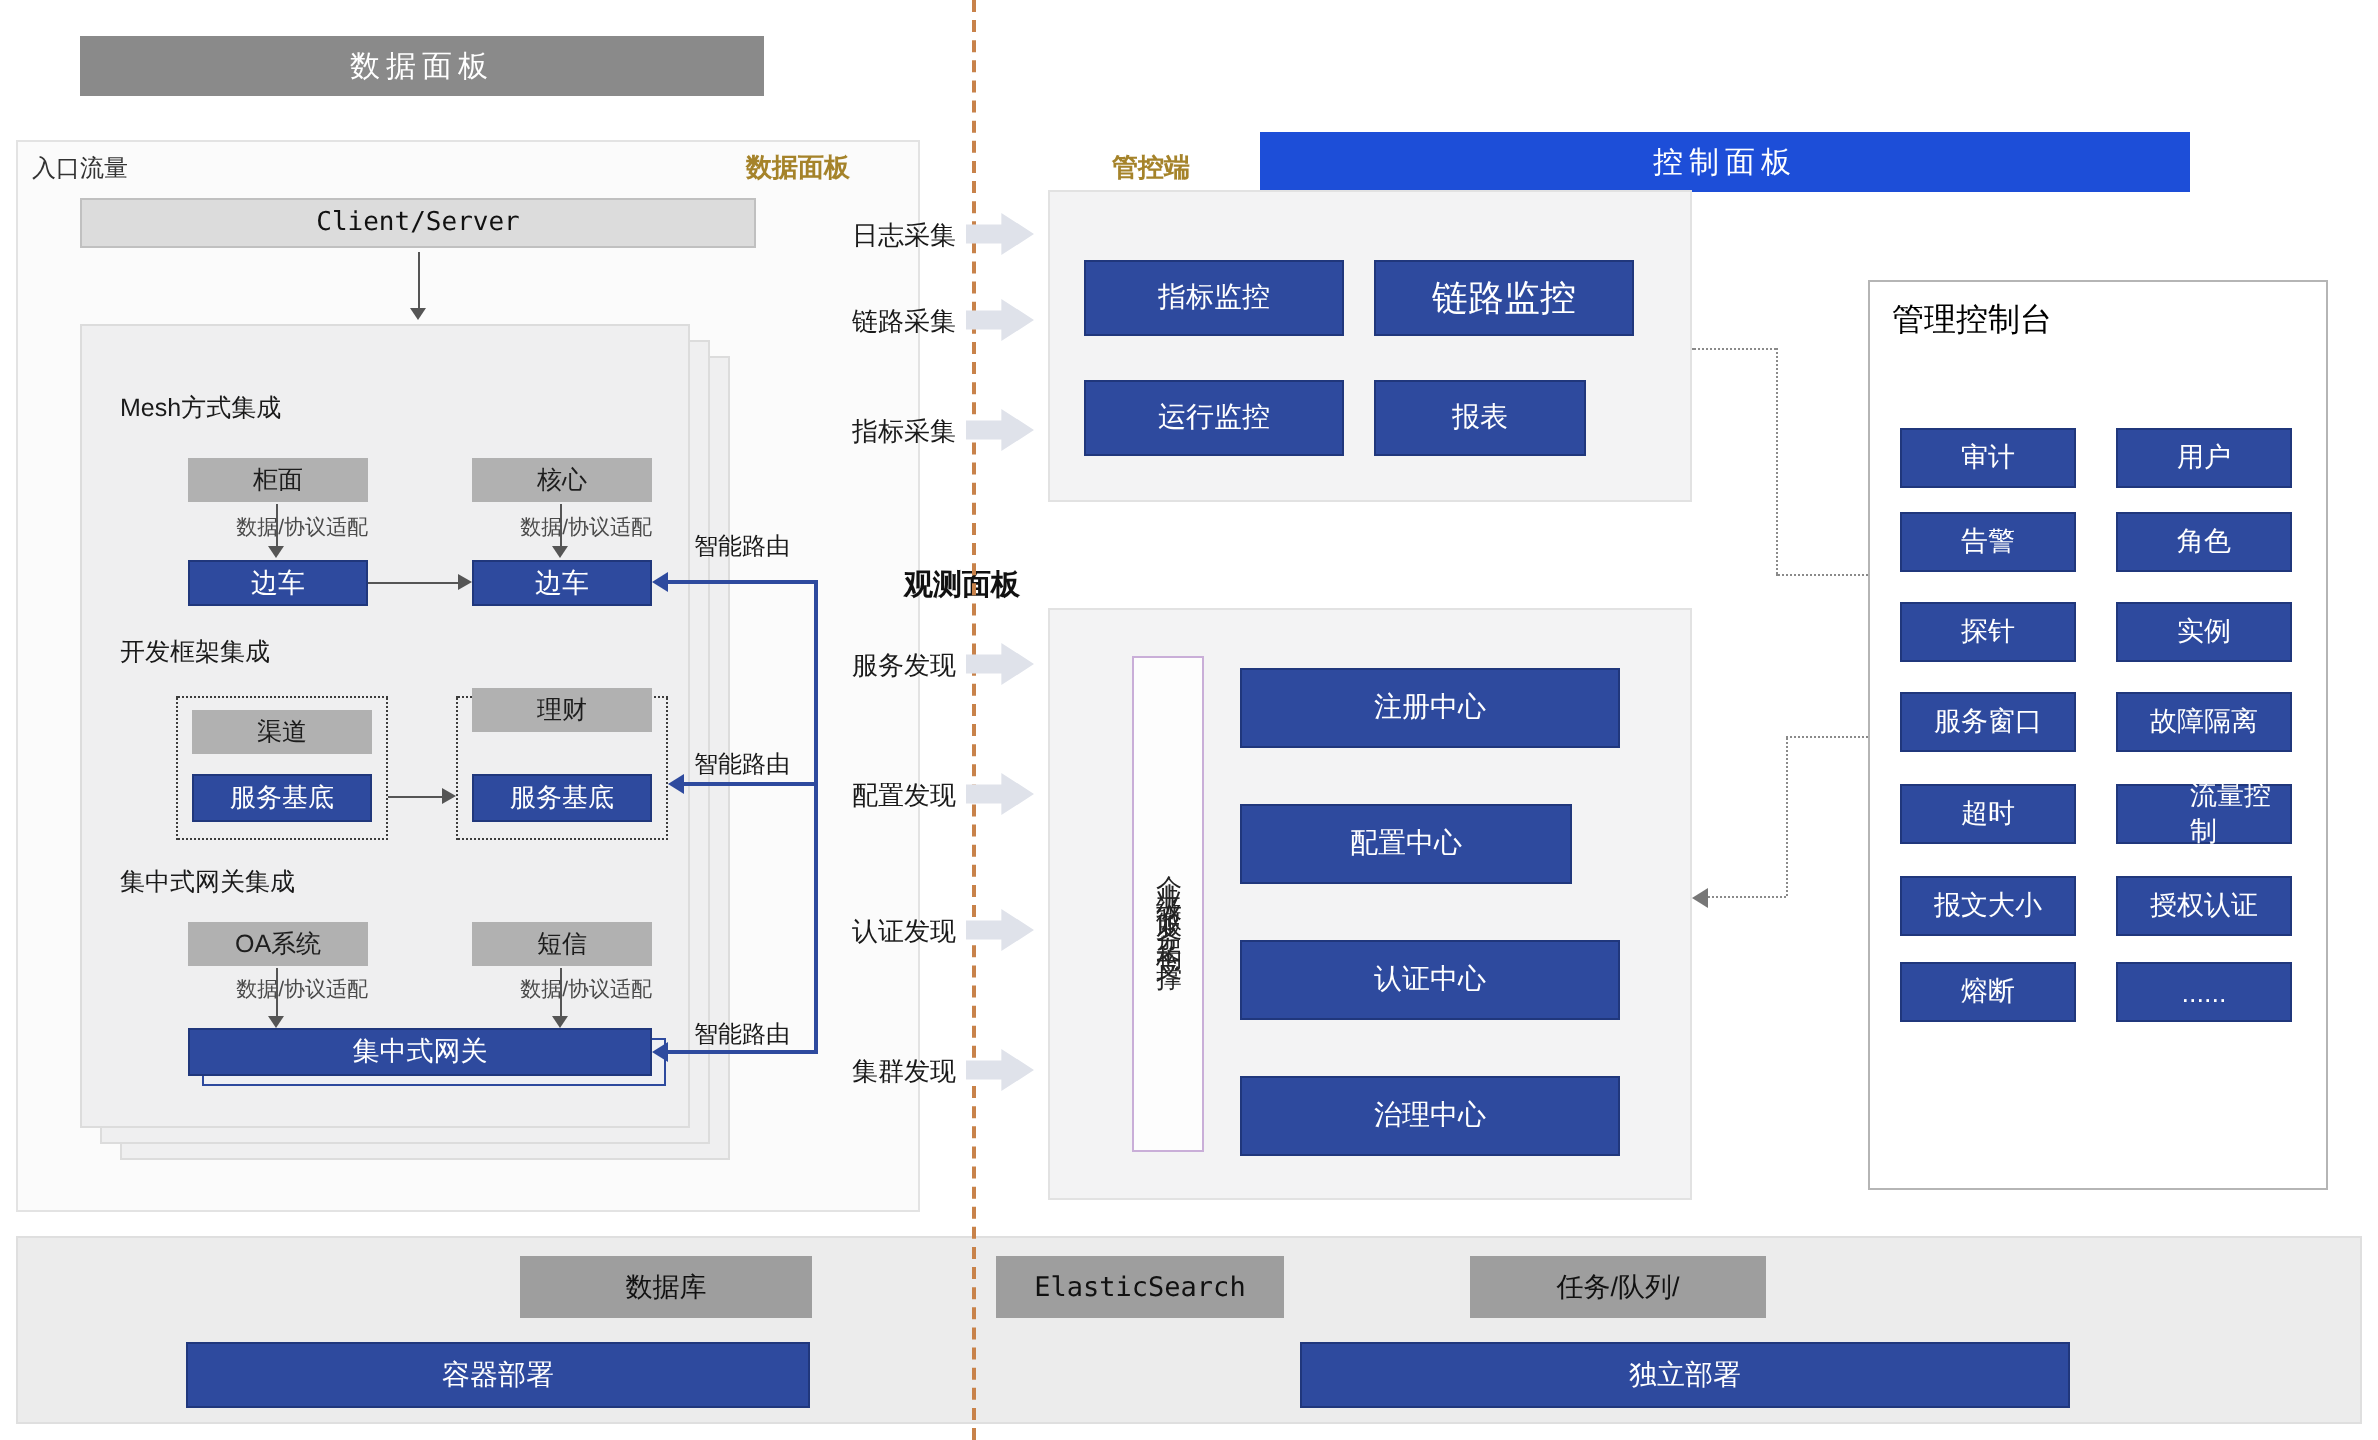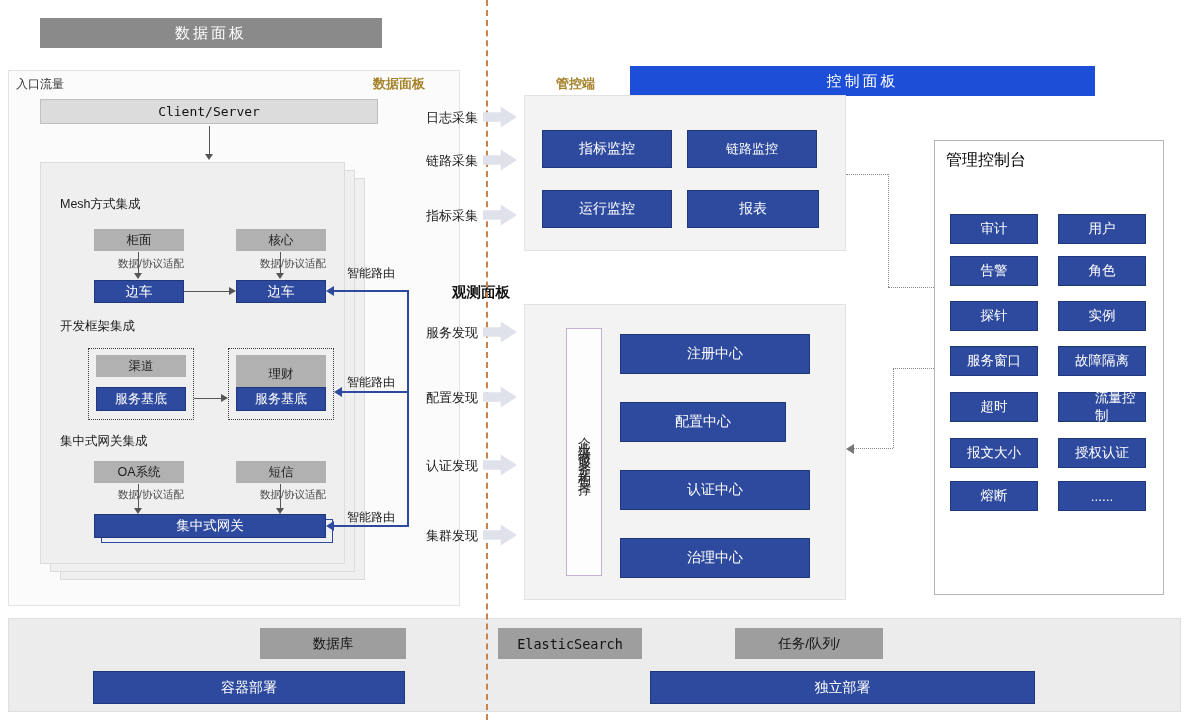--- a/index.html
+++ b/index.html
@@ -72,21 +72,21 @@
   <div class="abs tri-right" style="left:229px;top:287px;"></div>
   <div class="abs route-label" style="left:347px;top:265px;">智能路由</div>
   <div class="abs tri-left-blue" style="left:326px;top:286px;"></div>
   <div class="abs blue-h" style="left:334px;top:290px;width:75px;"></div>
 
   <div class="abs sec-title" style="left:60px;top:318px;">开发框架集成</div>
   <div class="abs dotted-box" style="left:88px;top:348px;width:106px;height:72px;"></div>
   <div class="abs center gray-box" style="left:96px;top:355px;width:90px;height:22px;">渠道</div>
   <div class="abs center blue-box" style="left:96px;top:387px;width:90px;height:24px;">服务基底</div>
   <div class="abs dotted-box" style="left:228px;top:348px;width:106px;height:72px;"></div>
-  <div class="abs center gray-box" style="left:236px;top:355px;width:90px;height:38px;text-align:center;">理财</div>
+  <div class="abs center gray-box" style="left:236px;top:344px;width:90px;height:22px;text-align:center;">理财</div>
   <div class="abs center blue-box" style="left:236px;top:387px;width:90px;height:24px;">服务基底</div>
   <div class="abs hline" style="left:194px;top:398px;width:27px;"></div>
   <div class="abs tri-right" style="left:221px;top:394px;"></div>
   <div class="abs route-label" style="left:347px;top:374px;">智能路由</div>
   <div class="abs tri-left-blue" style="left:334px;top:387px;"></div>
   <div class="abs blue-h" style="left:342px;top:391px;width:67px;"></div>
 
   <div class="abs sec-title" style="left:60px;top:433px;">集中式网关集成</div>
   <div class="abs center gray-box" style="left:94px;top:461px;width:90px;height:22px;">OA系统</div>
   <div class="abs center gray-box" style="left:236px;top:461px;width:90px;height:22px;">短信</div>
@@ -108,23 +108,23 @@
   <div class="abs flow-label" style="left:424px;top:207px;">指标采集</div>
   <div class="abs" style="left:452px;top:283px;font-size:14.5px;font-weight:bold;color:#111;">观测面板</div>
   <div class="abs flow-label" style="left:424px;top:324px;">服务发现</div>
   <div class="abs flow-label" style="left:424px;top:389px;">配置发现</div>
   <div class="abs flow-label" style="left:424px;top:457px;">认证发现</div>
   <div class="abs flow-label" style="left:424px;top:527px;">集群发现</div>
 
   <div class="abs gold" style="left:556px;top:75px;">管控端</div>
   <div class="abs panel" style="left:524px;top:95px;width:322px;height:156px;"></div>
   <div class="abs center blue-box" style="left:542px;top:130px;width:130px;height:38px;font-size:14px;">指标监控</div>
-  <div class="abs center blue-box" style="left:687px;top:130px;width:130px;height:38px;font-size:13px;">链路监控</div>
+  <div class="abs center blue-box" style="left:687px;top:130px;width:130px;height:38px;font-size:18px;">链路监控</div>
   <div class="abs center blue-box" style="left:542px;top:190px;width:130px;height:38px;font-size:14px;">运行监控</div>
-  <div class="abs center blue-box" style="left:687px;top:190px;width:132px;height:38px;font-size:14px;">报表</div>
+  <div class="abs center blue-box" style="left:687px;top:190px;width:106px;height:38px;font-size:14px;">报表</div>
 
   <div class="abs panel" style="left:524px;top:304px;width:322px;height:296px;"></div>
   <div class="abs center vertical-text" style="left:566px;top:328px;width:36px;height:248px;background:#fdfdfd;border:1px solid #c9aed8;">企业级微服务架构支撑</div>
   <div class="abs center blue-box" style="left:620px;top:334px;width:190px;height:40px;font-size:14px;">注册中心</div>
   <div class="abs center blue-box" style="left:620px;top:402px;width:166px;height:40px;font-size:14px;">配置中心</div>
   <div class="abs center blue-box" style="left:620px;top:470px;width:190px;height:40px;font-size:14px;">认证中心</div>
   <div class="abs center blue-box" style="left:620px;top:538px;width:190px;height:40px;font-size:14px;">治理中心</div>
 
   <div class="abs dotted-h" style="left:846px;top:174px;width:42px;"></div>
   <div class="abs dotted-v" style="left:888px;top:174px;height:113px;"></div>

